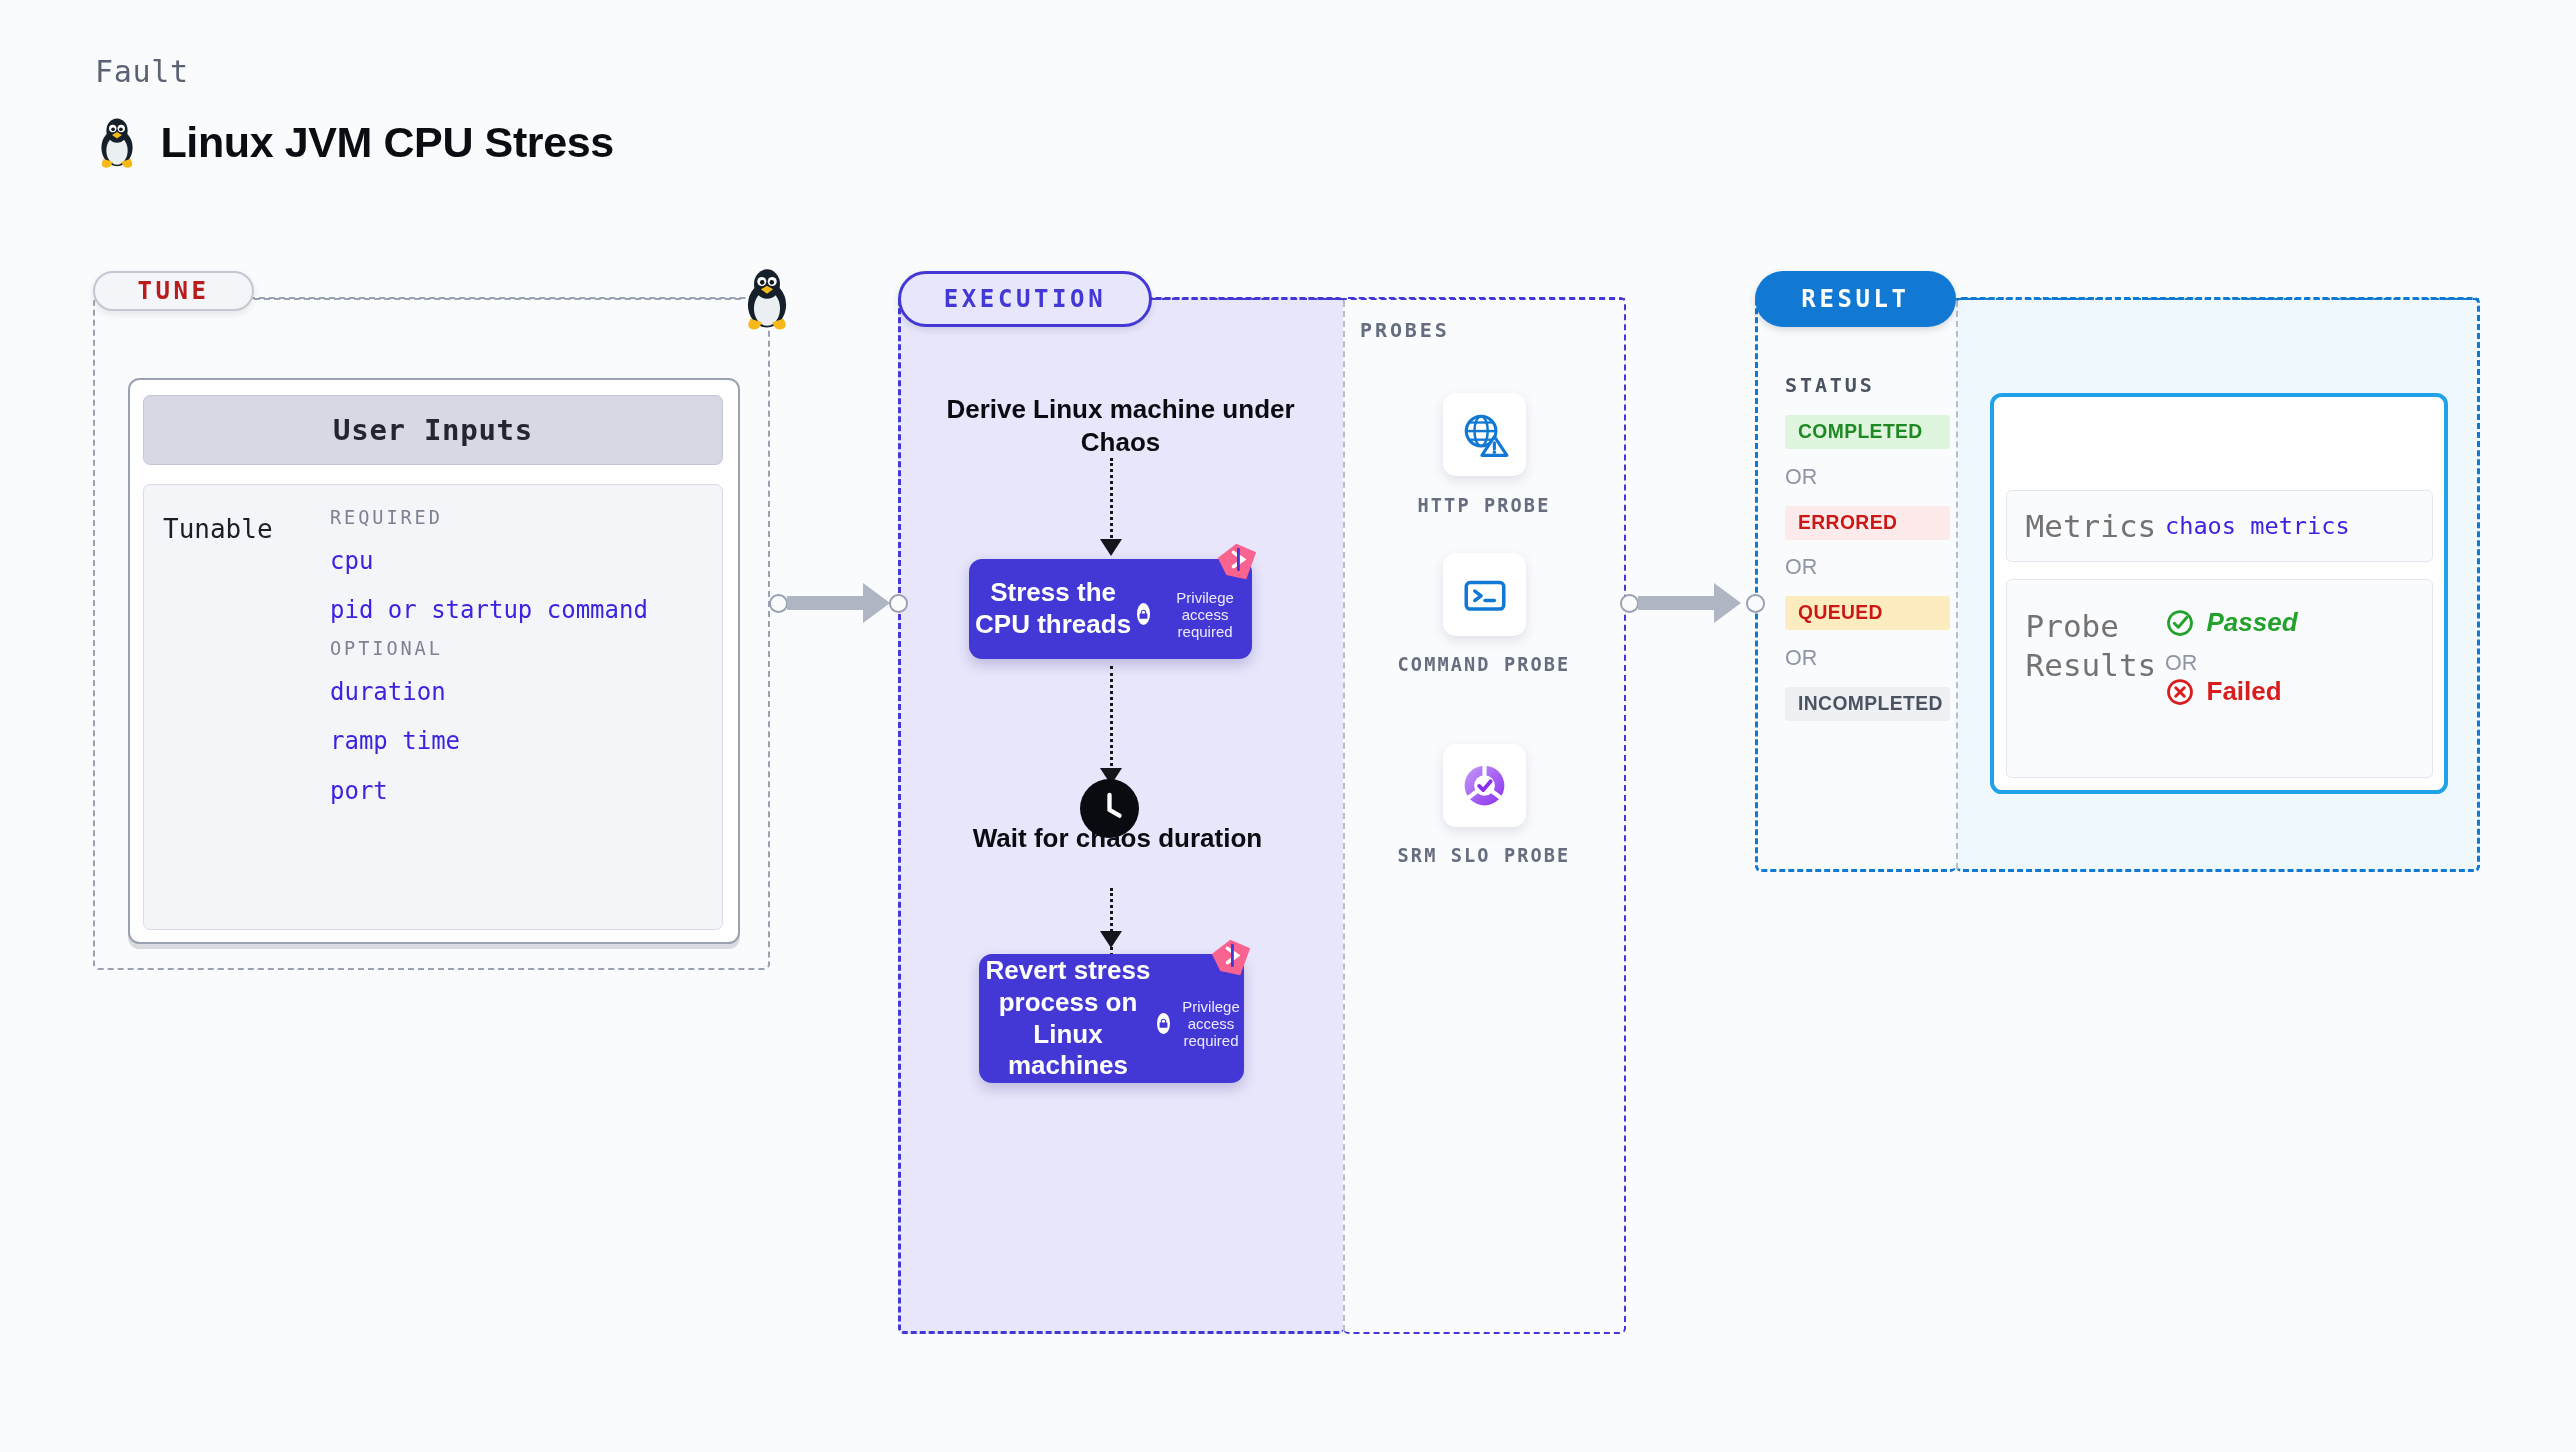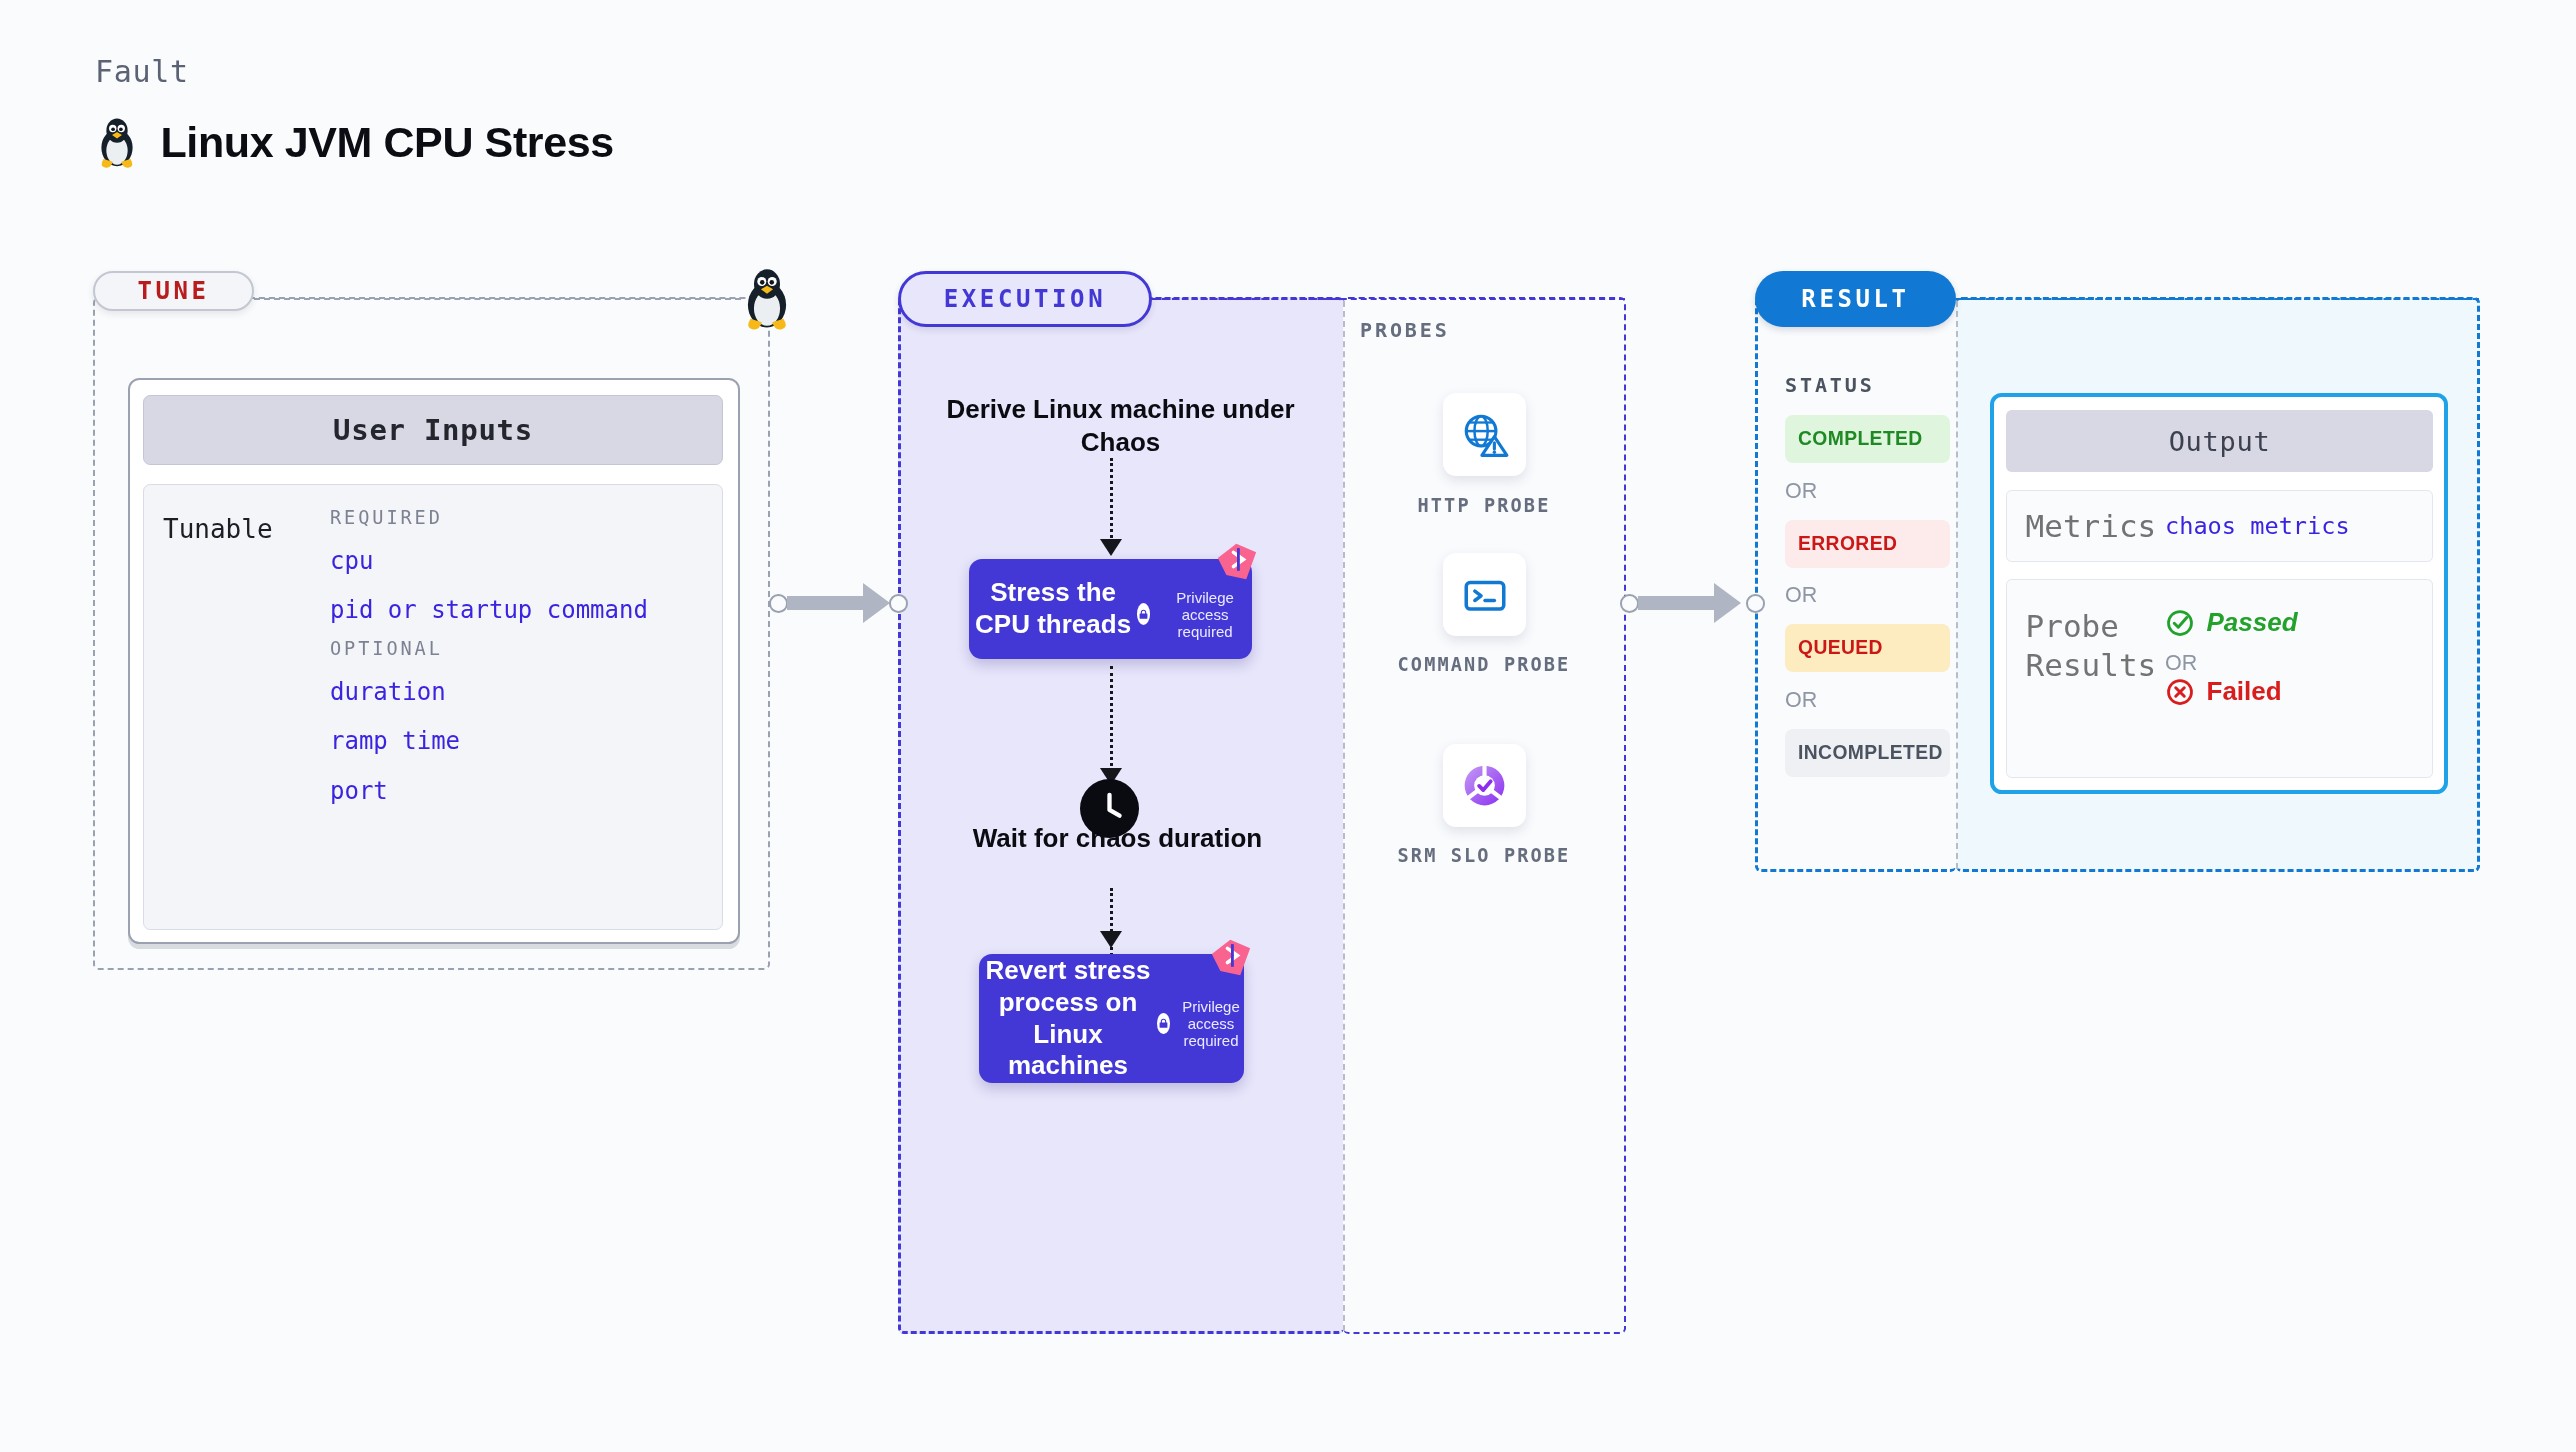--- a/index.html
+++ b/index.html
@@ -183,21 +183,21 @@
   #probe-srm-label{left:1375px;top:844px;width:218px;}
 
   
   #status-title{
     left:1785px;top:373px;
     font-family:"DejaVu Sans Mono", monospace;font-size:20px;font-weight:bold;
     color:#4b5260;letter-spacing:2.9px;
   }
   .status-badge{
     box-sizing:border-box;display:inline-flex;align-items:center;justify-content:center;
-    border-radius:8px;padding:13px 13px;font-size:19.3px;font-weight:bold;
+    border-radius:3px;padding:6px 13px;font-size:19.3px;font-weight:bold;
     font-family:"Liberation Sans", sans-serif;letter-spacing:0.4px;
   }
   .or-text{
     font-family:"Liberation Sans", sans-serif;font-size:21.5px;color:#8e95a4;
   }
   #status-col{left:1785px;top:415px;width:165px;}
   #status-col > *{display:block;margin-bottom:15.8px;}
 
   
   #output-card{
@@ -412,21 +412,20 @@
     <span class="status-badge" style="background:#dff5dd;color:#1f8a24;">COMPLETED</span>
     <span class="or-text">OR</span>
     <span class="status-badge" style="background:#fdeaea;color:#cc1717;">ERRORED</span>
     <span class="or-text">OR</span>
     <span class="status-badge" style="background:#fcecc0;color:#cc1717;">QUEUED</span>
     <span class="or-text">OR</span>
     <span class="status-badge" style="background:#eef0f4;color:#4b5260;">INCOMPLETED</span>
   </div>
 
   <div class="abs" id="output-card"></div>
-  <div class="abs" id="output-header">Output</div>
 
   <div class="abs" id="metrics-row">
     <span class="out-key">Metrics</span>
     <span class="out-val-mono">chaos metrics</span>
   </div>
 
   <div class="abs" id="probe-results-row">
     <span class="out-key">Probe Results</span>
     <div id="probe-verdicts">
       <div class="verdict-row">

